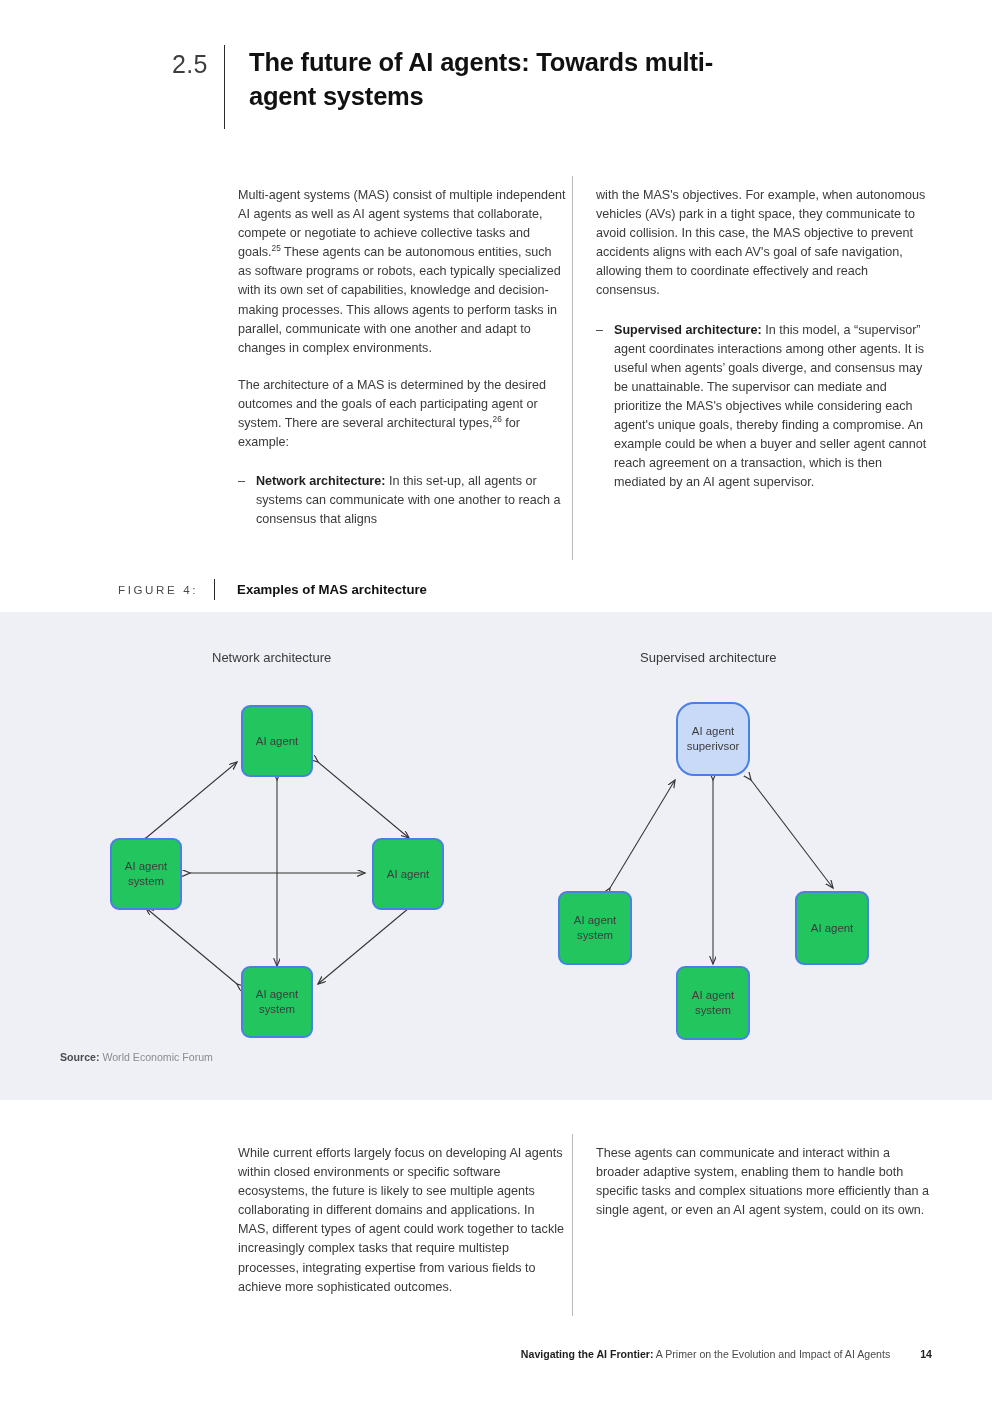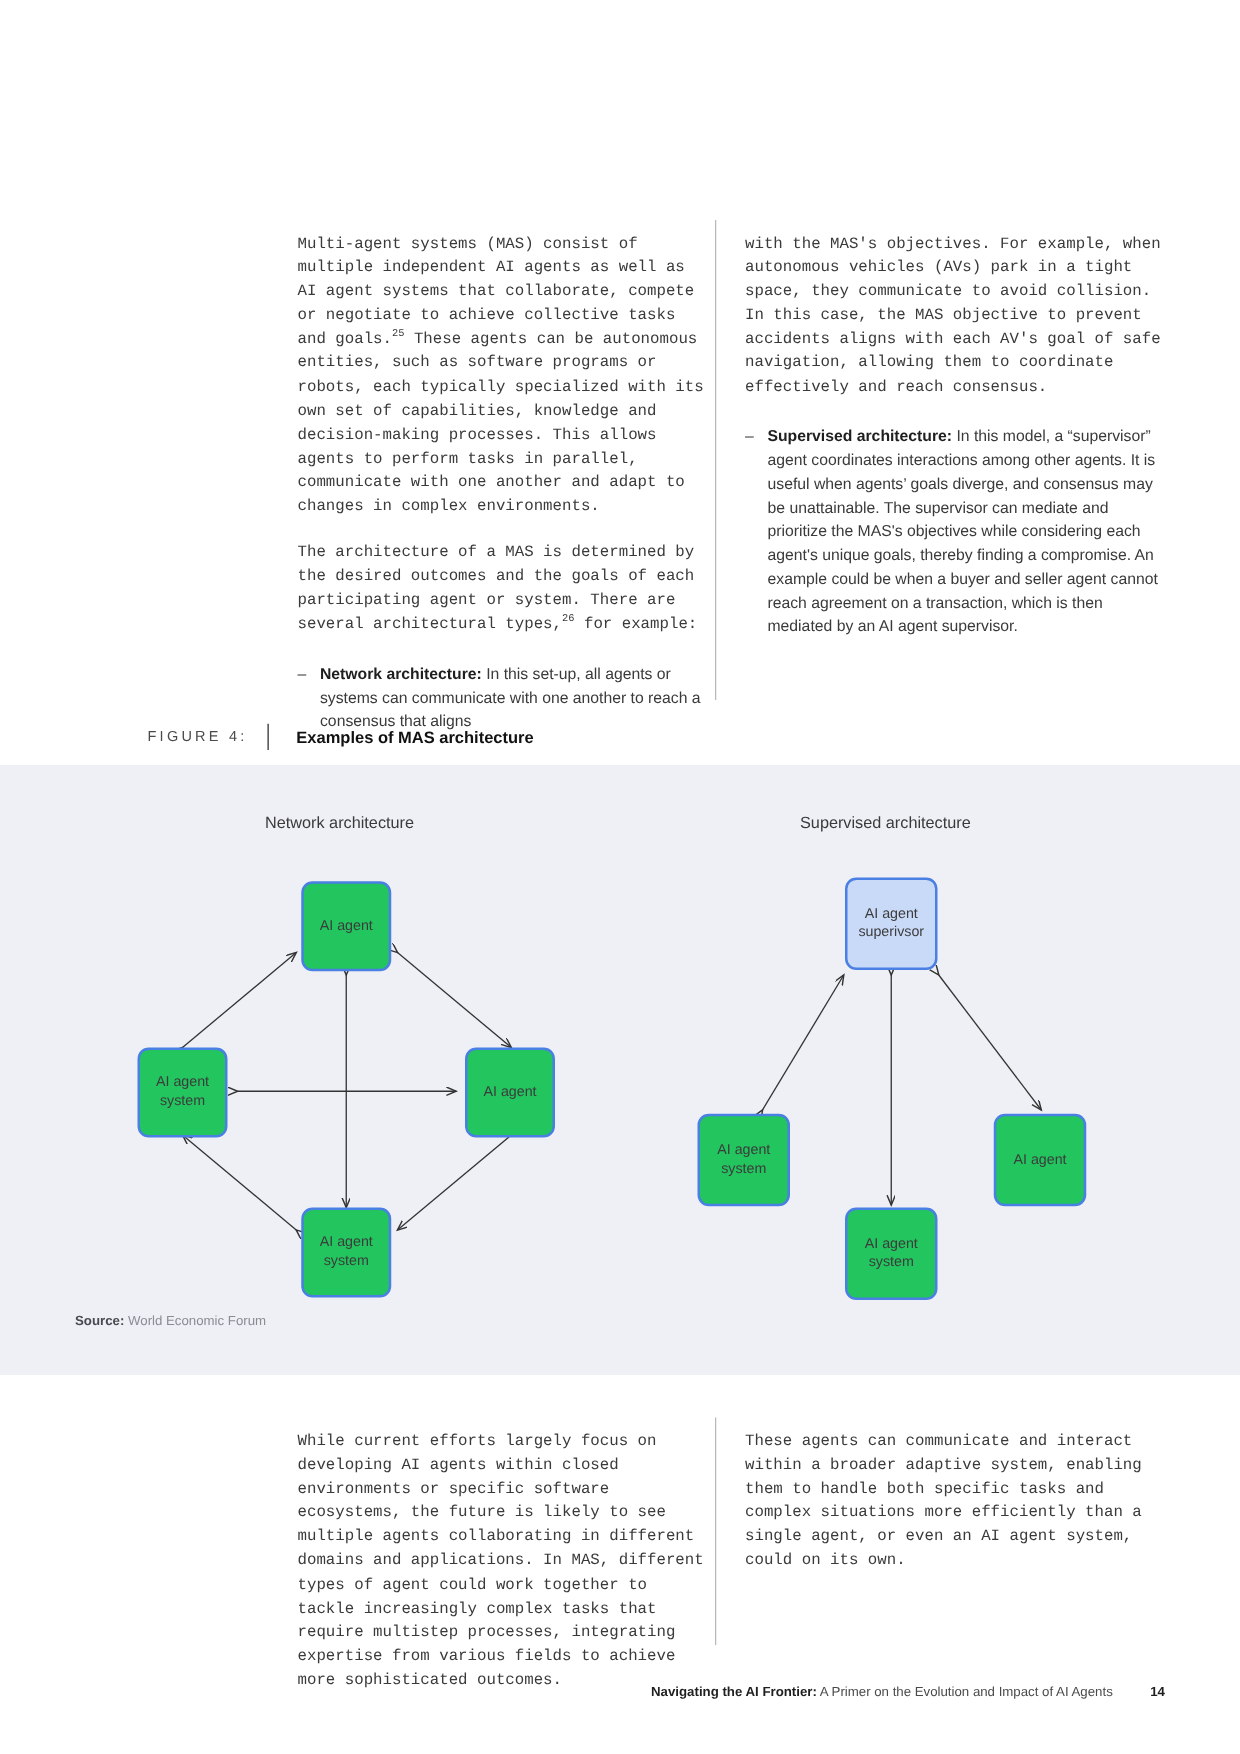--- a/index.html
+++ b/index.html
@@ -17,21 +17,21 @@
     line-height:34px;width:52px;padding-top:2px;
   }
   .sec-rule{width:1px;background:#2b2b2b;align-self:stretch;min-height:84px;margin-right:24px;}
   .sec-title{
     font-size:25.5px;line-height:34px;font-weight:700;color:#111111;
     letter-spacing:-.2px;max-width:470px;
   }
 
   
   .col{position:absolute;font-size:12.6px;line-height:19.1px;color:#3a3a3a;}
-  .col p{margin:0 0 18px 0;font-family:Liberation Mono, monospace;}
+  .col p{margin:0 0 18px 0;}
   .col p:last-child{margin-bottom:0;}
   .col-left-top{left:238px;top:186px;width:330px;}
   .col-right-top{left:596px;top:186px;width:338px;}
   .col-divider{position:absolute;left:572px;top:176px;width:1px;height:384px;background:#b9b9b9;}
 
   .bullet{display:flex;margin-top:20px;}
   .bullet .dash{width:18px;flex:0 0 18px;color:#3a3a3a;}
   .bullet .btxt{flex:1;}
   b,strong{font-weight:700;color:#1f1f1f;}
   sup{font-size:8.3px;vertical-align:super;line-height:0;}
@@ -78,20 +78,25 @@
     font-size:10.6px;color:#4a4a4a;
   }
   .footer .fbold{font-weight:700;color:#1f1f1f;}
   .footer .pnum{font-weight:700;color:#1f1f1f;margin-left:30px;}
 </style>
 </head>
 <body>
 
 <div class="page">
 
+  <div class="sec-head">
+    <div class="sec-num">2.5</div>
+    <div class="sec-rule"></div>
+    <div class="sec-title">The future of AI agents: Towards multi-agent systems</div>
+  </div>
 
   <div class="col-divider"></div>
 
   <div class="col col-left-top">
     <p><span>Multi-agent systems (MAS) consist of multiple independent AI agents as well as AI agent systems that collaborate, compete or negotiate to achieve collective tasks and goals.</span><sup>25</sup><span> These agents can be autonomous entities, such as software programs or robots, each typically specialized with its own set of capabilities, knowledge and decision-making processes. This allows agents to perform tasks in parallel, communicate with one another and adapt to changes in complex environments.</span></p>
     <p><span>The architecture of a MAS is determined by the desired outcomes and the goals of each participating agent or system. There are several architectural types,</span><sup>26</sup><span> for example:</span></p>
     <div class="bullet">
       <div class="dash">–</div>
       <div class="btxt"><b>Network architecture:</b><span> In this set-up, all agents or systems can communicate with one another to reach a consensus that aligns</span></div>
     </div>
@@ -147,21 +152,21 @@
   <div class="nodebox" style="left:110px;top:838px;width:72px;height:72px;">
     <span>AI agent system</span>
   </div>
   <div class="nodebox" style="left:372px;top:838px;width:72px;height:72px;">
     <span>AI agent</span>
   </div>
   <div class="nodebox" style="left:241px;top:966px;width:72px;height:72px;">
     <span>AI agent system</span>
   </div>
 
-  <div class="nodebox filled" style="left:676px;top:702px;width:74px;height:74px;">
+  <div class="nodebox filled" style="left:676px;top:702px;width:74px;height:74px;border-radius:18px;">
     <span>AI agent superivsor</span>
   </div>
   <div class="nodebox" style="left:558px;top:891px;width:74px;height:74px;">
     <span>AI agent system</span>
   </div>
   <div class="nodebox" style="left:676px;top:966px;width:74px;height:74px;">
     <span>AI agent system</span>
   </div>
   <div class="nodebox" style="left:795px;top:891px;width:74px;height:74px;">
     <span>AI agent</span>

